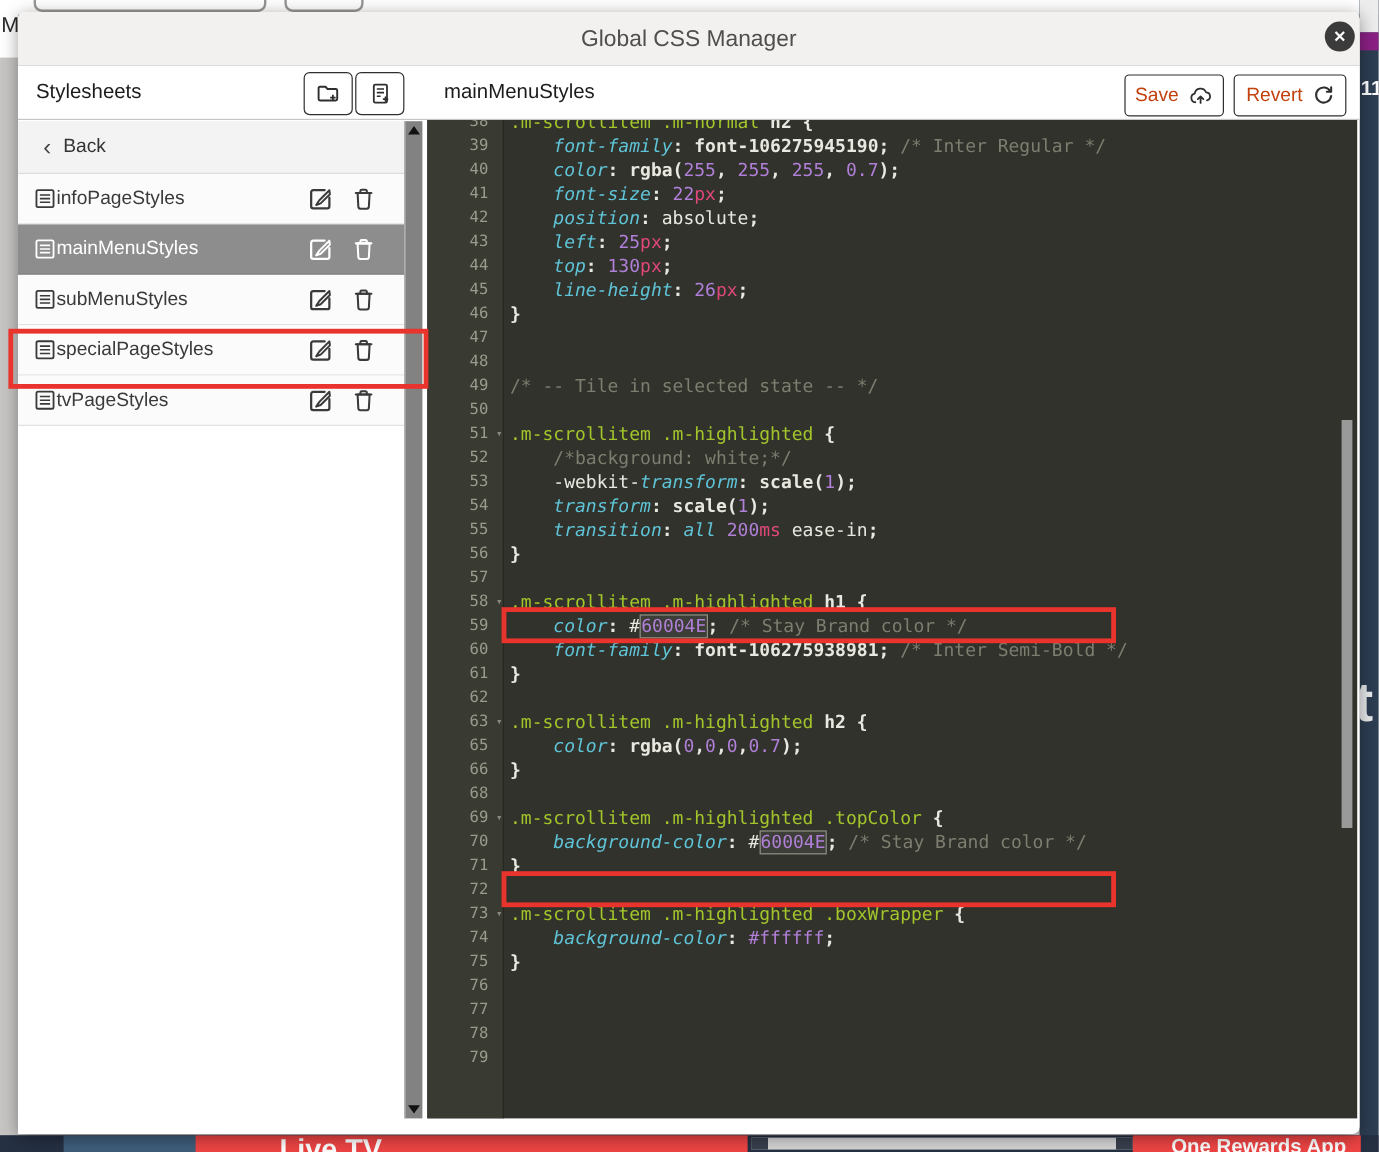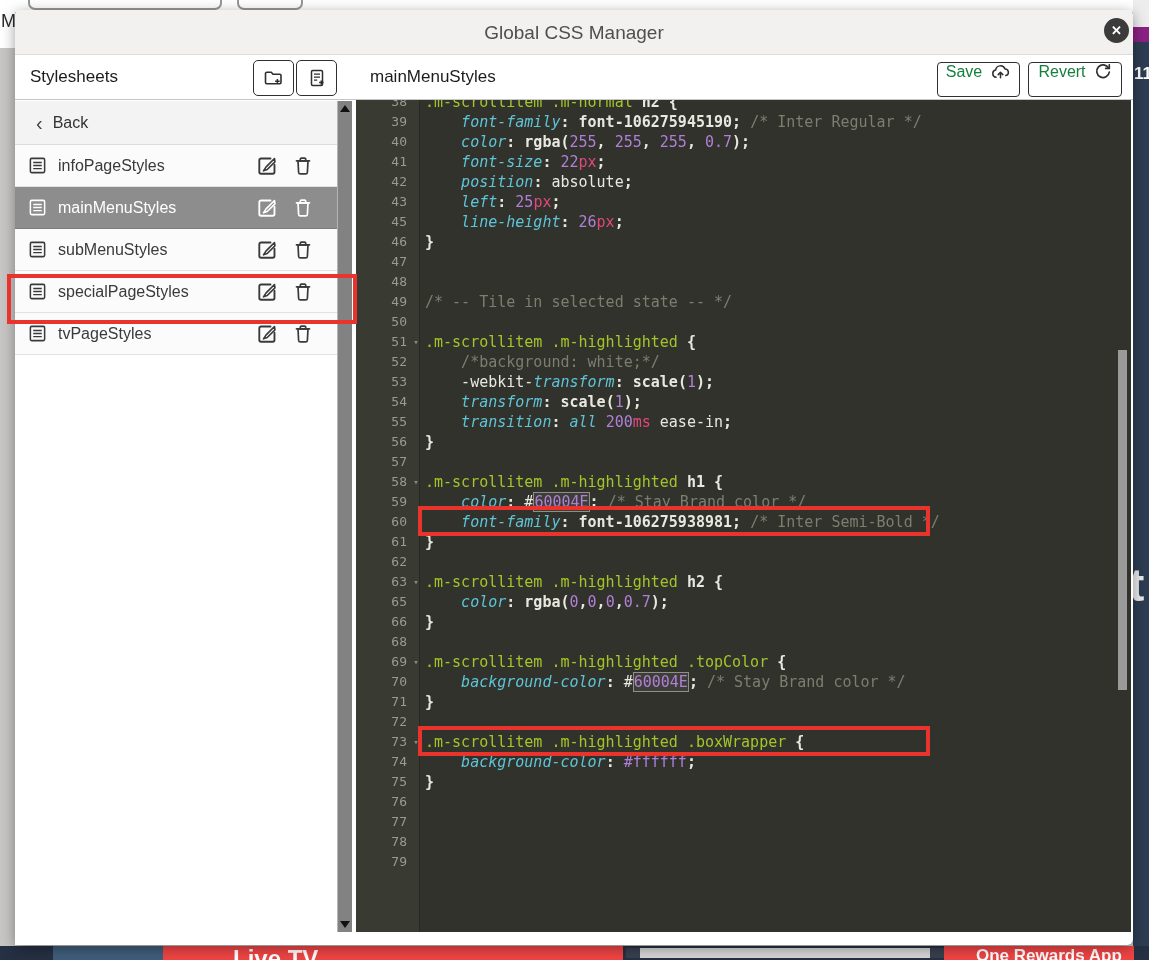--- a/index.html
+++ b/index.html
@@ -34,32 +34,32 @@
   .modal{position:absolute;left:15px;top:10px;width:1118px;height:935px;background:#fff;border-radius:6px;box-shadow:0 3px 14px rgba(0,0,0,.38);z-index:10}
   .titlebar{position:absolute;left:0;top:0;width:100%;height:45px;background:var(--titlebar-bg);border-bottom:1px solid #dcdcdc;border-radius:6px 6px 0 0}
   .title{position:absolute;left:0;right:0;top:12px;text-align:center;font-size:19px;color:#4f4f4f}
   .close-btn{position:absolute;left:1089px;top:8px;width:25px;height:25px;border-radius:50%;background:#3b3b3b;color:#fff;font-size:13px;font-weight:bold;display:flex;align-items:center;justify-content:center;cursor:pointer}
   .header{position:absolute;left:0;top:45px;width:100%;height:45px;background:#fff;border-bottom:1px solid #c6c6c6}
   .sheets-title{position:absolute;left:15px;top:12px;font-size:17px;color:#1c1c1c}
   .icon-btn{position:absolute;top:5px;width:41px;height:36px;background:#fff;border:1.5px solid var(--btn-border);border-radius:5px;display:flex;align-items:center;justify-content:center;cursor:pointer;color:#2f2f2f}
   .icon-btn.b1{left:238px}
   .icon-btn.b2{left:281px}
   .editor-title{position:absolute;left:355px;top:12px;font-size:17px;color:#1c1c1c}
-  .hdr-btn{position:absolute;top:7px;height:35px;background:#fff;border:1.5px solid var(--btn-border);border-radius:4px;display:flex;align-items:flex-start;justify-content:center;gap:8px;font-size:16px;color:#15803d;cursor:pointer}
+  .hdr-btn{position:absolute;top:7px;height:35px;background:#fff;border:1.5px solid var(--btn-border);border-radius:4px;display:flex;align-items:center;justify-content:center;gap:8px;font-size:16px;color:#c2410c;cursor:pointer}
   .hdr-btn.save{left:922px;width:83px}
   .hdr-btn.revert{left:1013px;width:94px}
   
   .sidebar{position:absolute;left:0;top:90px;width:337px;height:845px;background:#fff}
   .back-row{position:absolute;left:0;top:1px;width:322px;height:44px;background:#f3f3f3;border-bottom:1px solid #dcdcdc;display:flex;align-items:center;cursor:pointer}
   .back-chev{margin-left:21px;font-size:20px;color:#444;line-height:1}
   .back-label{margin-left:10px;font-size:16px;color:#333}
   .sheet-list{position:absolute;left:0;top:45px;width:322px}
   .sheet-row{height:42px;background:#fbfbfb;border-bottom:1px solid #e2e2e2;display:flex;align-items:center;color:#3a3a3a;cursor:pointer}
   .sheet-row .doc-ic{margin-left:13px;display:flex}
-  .sheet-row .lbl{margin-left:11px;font-size:16px;flex:0 0 auto}
+  .sheet-row .lbl{font-size:16px;flex:0 0 auto}
   .sheet-row .sp{flex:1}
   .row-act{width:24px;height:24px;display:flex;align-items:center;justify-content:center;cursor:pointer}
   .row-act.edit{margin-right:12px}
   .row-act.del{margin-right:22px}
   .sheet-row.selected{background:var(--selected-gray);color:#fff;border-bottom:1px solid #7e7e7e}
   .sb-scroll{position:absolute;left:322px;top:1px;width:15px;height:831px;background:#828282;border-left:1px solid #b5b5b5}
   .sb-arr{position:absolute;left:2px;width:0;height:0;border-left:5px solid transparent;border-right:5px solid transparent}
   .sb-arr.up{top:4px;border-bottom:7px solid #111}
   .sb-arr.down{bottom:4px;border-top:7px solid #111}
   .sidebar-redbox{position:absolute;left:-8px;top:174px;width:350px;height:50px;border:4px solid var(--highlight-red);z-index:6;pointer-events:none}
@@ -292,20 +292,21 @@
 
     <div class="code-panel">
       <div class="gutter-strip"></div>
       <div class="code-lines">
           <div class="code-line"><span class="ln">38</span><span class="fold"></span><span class="toks"><span class="tk-sel">.m-scrollitem .m-normal</span><span class="tk-pun"> </span><span class="tk-el">h2</span><span class="tk-pun"> {</span></span></div>
           <div class="code-line"><span class="ln">39</span><span class="fold"></span><span class="toks"><span class="tk-prop">    font-family</span><span class="tk-pun">: </span><span class="tk-valb">font-106275945190</span><span class="tk-pun">; </span><span class="tk-com">/* Inter Regular */</span></span></div>
           <div class="code-line"><span class="ln">40</span><span class="fold"></span><span class="toks"><span class="tk-prop">    color</span><span class="tk-pun">: </span><span class="tk-fn">rgba</span><span class="tk-pun">(</span><span class="tk-num">255</span><span class="tk-pun">, </span><span class="tk-num">255</span><span class="tk-pun">, </span><span class="tk-num">255</span><span class="tk-pun">, </span><span class="tk-num">0.7</span><span class="tk-pun">);</span></span></div>
           <div class="code-line"><span class="ln">41</span><span class="fold"></span><span class="toks"><span class="tk-prop">    font-size</span><span class="tk-pun">: </span><span class="tk-num">22</span><span class="tk-unit">px</span><span class="tk-pun">;</span></span></div>
           <div class="code-line"><span class="ln">42</span><span class="fold"></span><span class="toks"><span class="tk-prop">    position</span><span class="tk-pun">: </span><span class="tk-val">absolute</span><span class="tk-pun">;</span></span></div>
           <div class="code-line"><span class="ln">43</span><span class="fold"></span><span class="toks"><span class="tk-prop">    left</span><span class="tk-pun">: </span><span class="tk-num">25</span><span class="tk-unit">px</span><span class="tk-pun">;</span></span></div>
+          <div class="code-line"><span class="ln">44</span><span class="fold"></span><span class="toks"><span class="tk-prop">    top</span><span class="tk-pun">: </span><span class="tk-num">130</span><span class="tk-unit">px</span><span class="tk-pun">;</span></span></div>
           <div class="code-line"><span class="ln">45</span><span class="fold"></span><span class="toks"><span class="tk-prop">    line-height</span><span class="tk-pun">: </span><span class="tk-num">26</span><span class="tk-unit">px</span><span class="tk-pun">;</span></span></div>
           <div class="code-line"><span class="ln">46</span><span class="fold"></span><span class="toks"><span class="tk-pun">}</span></span></div>
           <div class="code-line"><span class="ln">47</span><span class="fold"></span><span class="toks"></span></div>
           <div class="code-line"><span class="ln">48</span><span class="fold"></span><span class="toks"></span></div>
           <div class="code-line"><span class="ln">49</span><span class="fold"></span><span class="toks"><span class="tk-com">/* -- Tile in selected state -- */</span></span></div>
           <div class="code-line"><span class="ln">50</span><span class="fold"></span><span class="toks"></span></div>
           <div class="code-line"><span class="ln">51</span><span class="fold">▾</span><span class="toks"><span class="tk-sel">.m-scrollitem .m-highlighted</span><span class="tk-pun"> {</span></span></div>
           <div class="code-line"><span class="ln">52</span><span class="fold"></span><span class="toks"><span class="tk-com">    /*background: white;*/</span></span></div>
           <div class="code-line"><span class="ln">53</span><span class="fold"></span><span class="toks"><span class="tk-val">    -webkit-</span><span class="tk-prop">transform</span><span class="tk-pun">: </span><span class="tk-fn">scale</span><span class="tk-pun">(</span><span class="tk-num">1</span><span class="tk-pun">);</span></span></div>
           <div class="code-line"><span class="ln">54</span><span class="fold"></span><span class="toks"><span class="tk-prop">    transform</span><span class="tk-pun">: </span><span class="tk-fn">scale</span><span class="tk-pun">(</span><span class="tk-num">1</span><span class="tk-pun">);</span></span></div>

